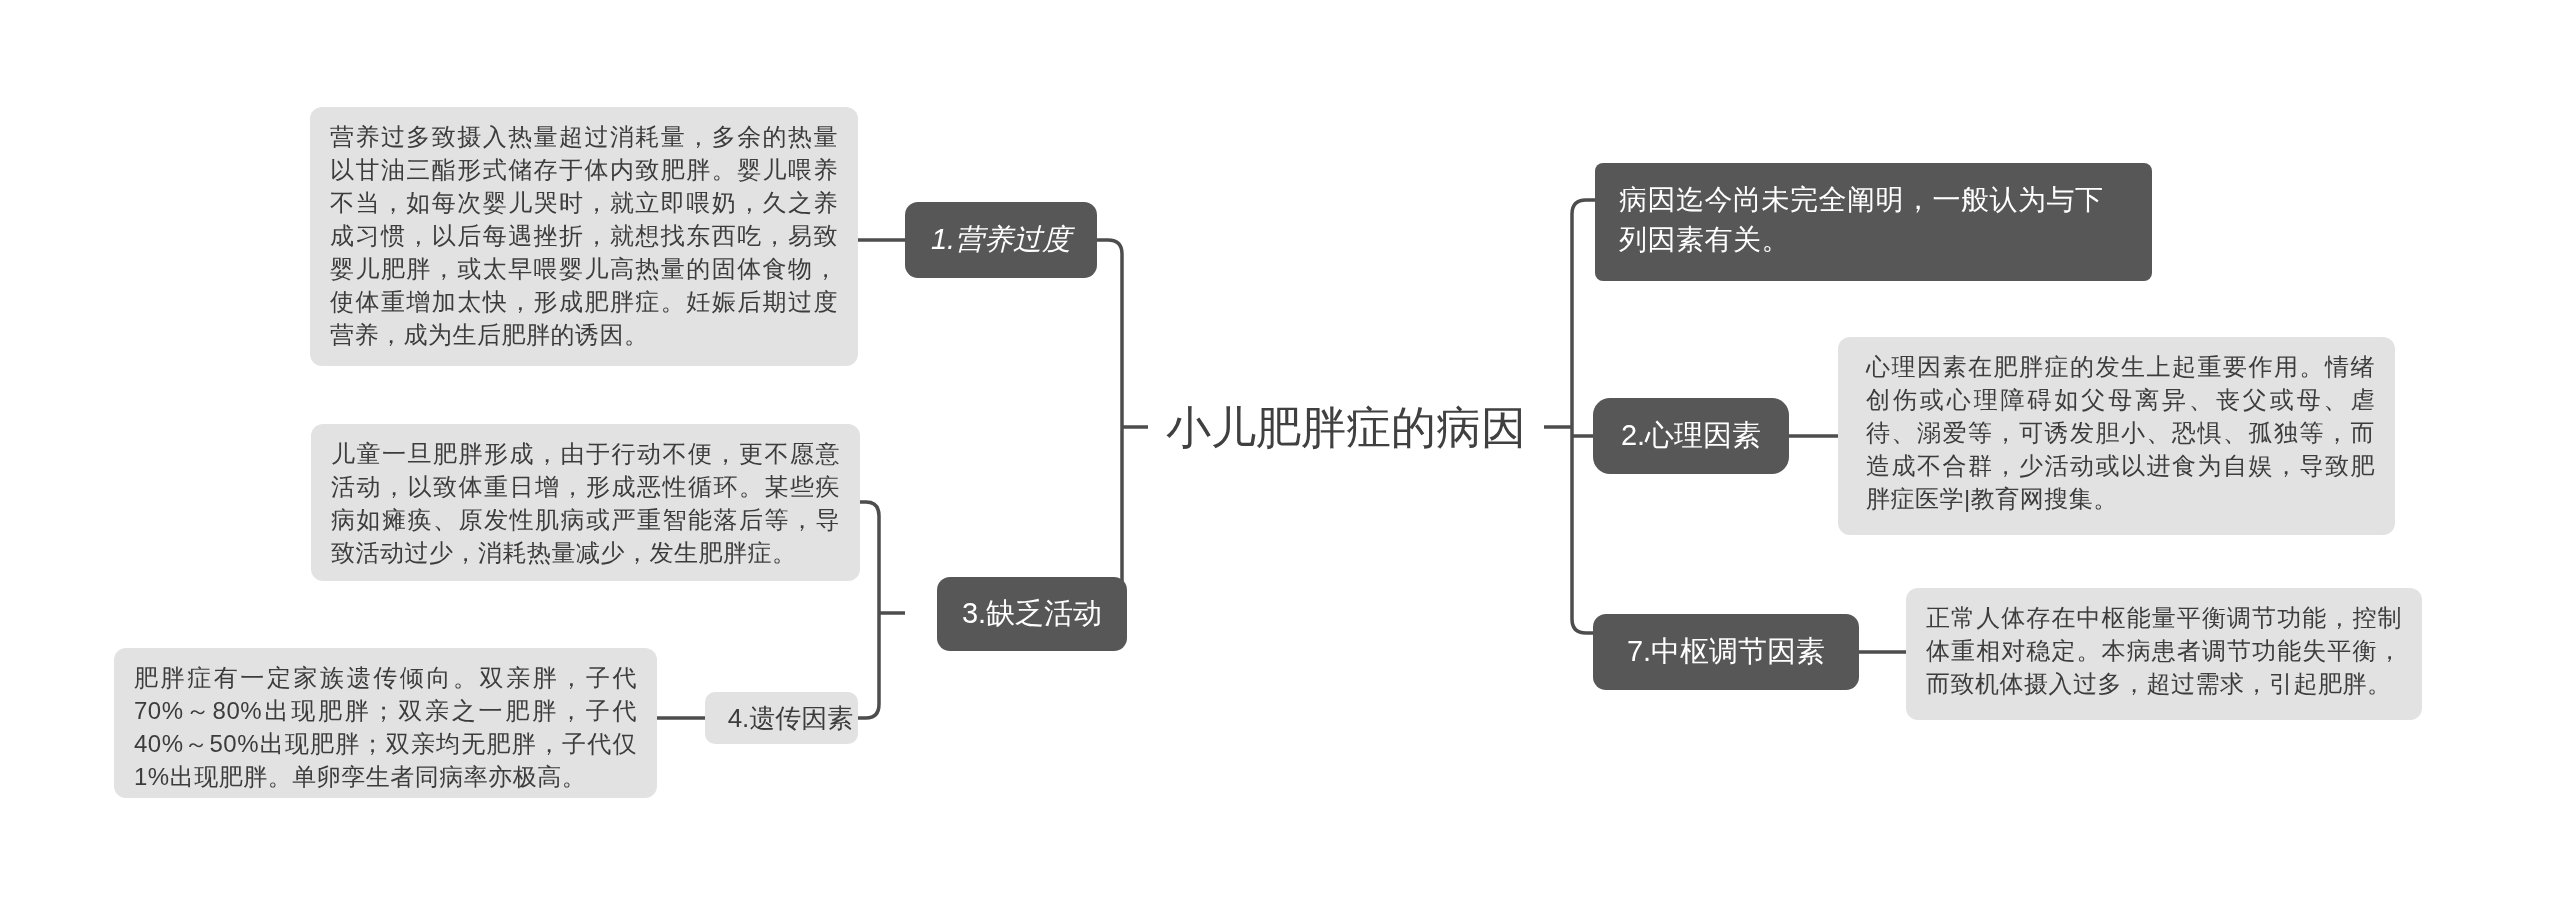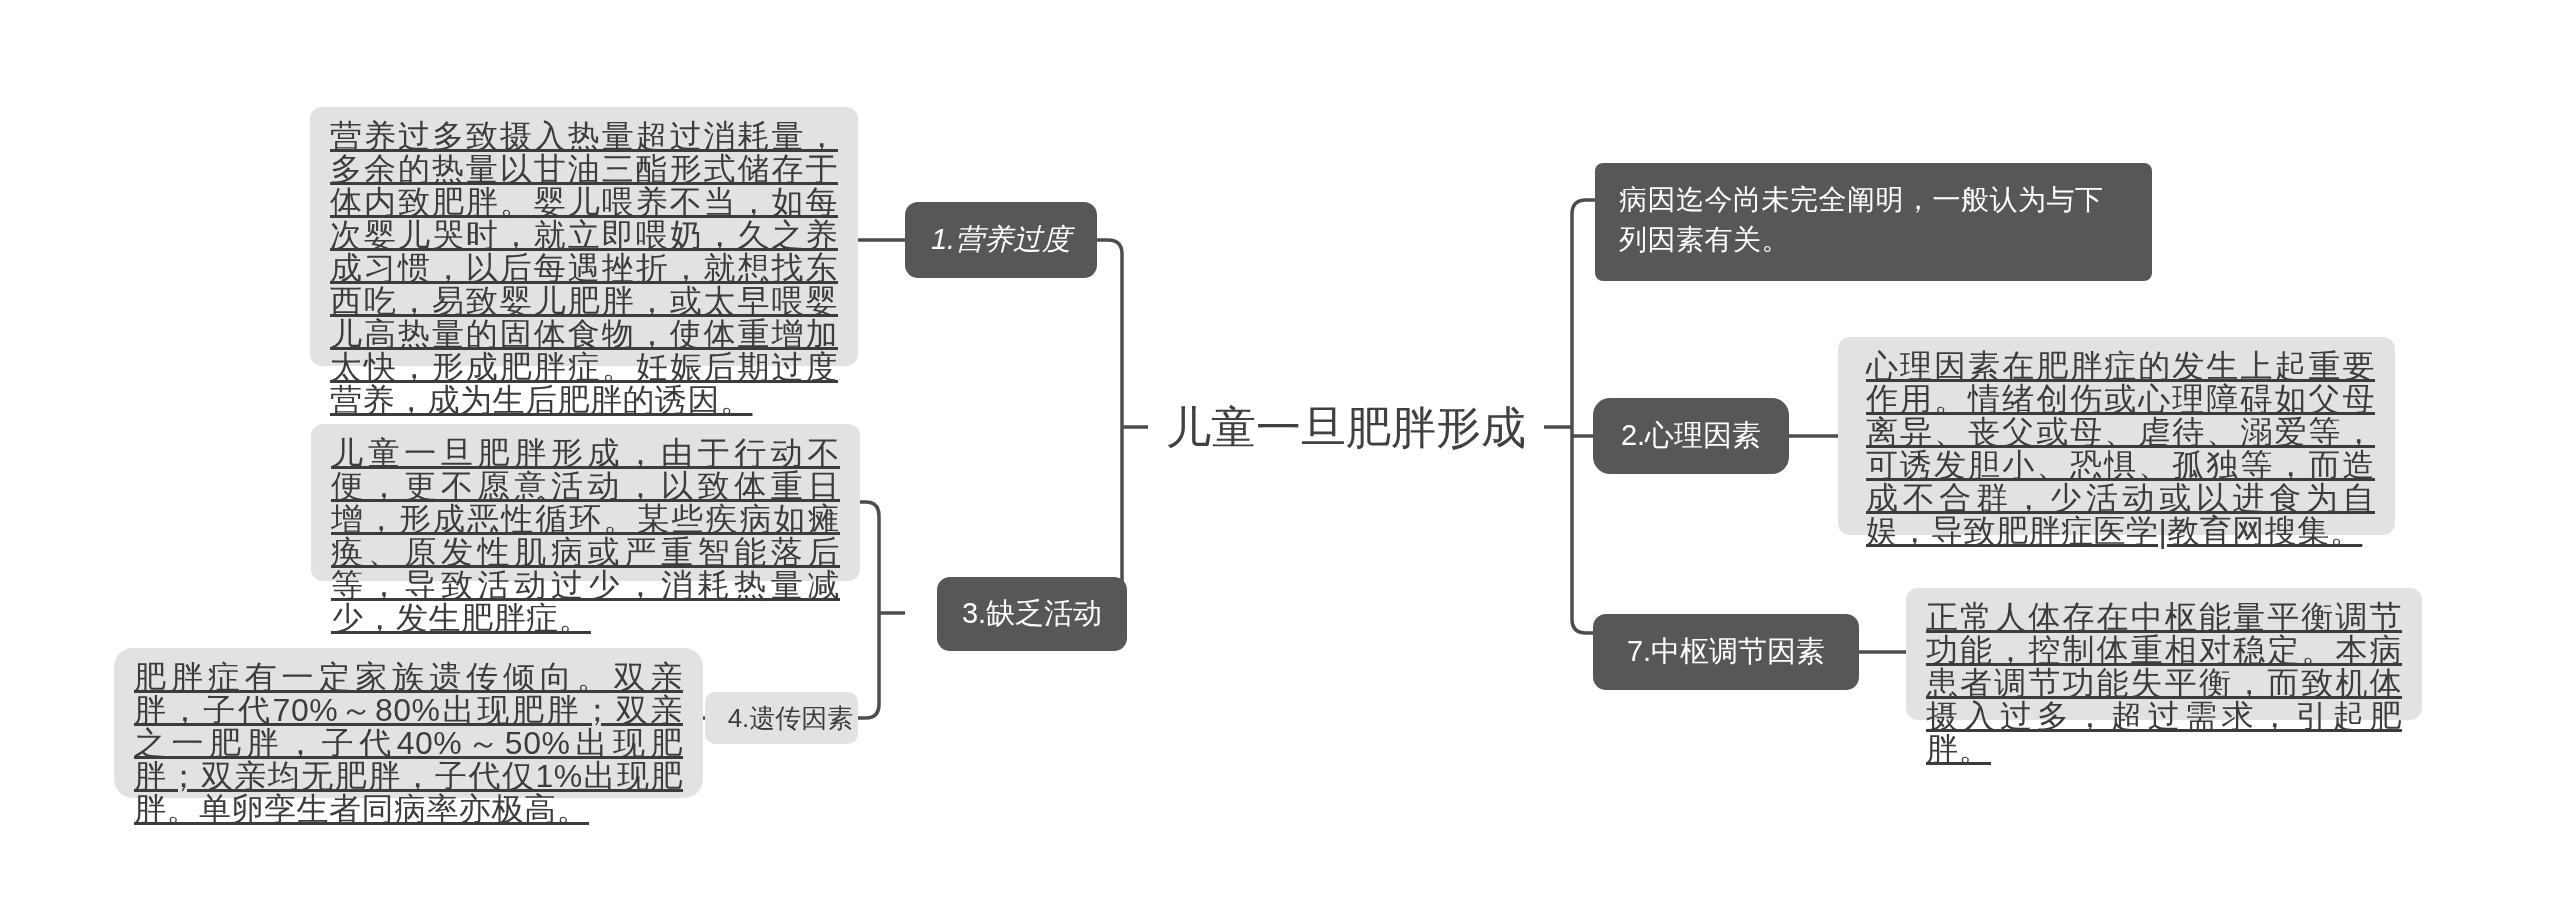--- a/index.html
+++ b/index.html
@@ -15,22 +15,22 @@
   html,body{margin:0;padding:0;background:var(--canvas-bg);}
   body{font-family:"Liberation Sans","DejaVu Sans",sans-serif;}
   .canvas{
     position:relative;width:2560px;height:912px;background:var(--canvas-bg);overflow:hidden;
   }
   .wires{position:absolute;left:0;top:0;width:2560px;height:912px;}
   .wires path{stroke:var(--line);stroke-width:3.5;fill:none;}
   .desc-box{
     position:absolute;box-sizing:border-box;background:var(--desc-bg);
     border-radius:12px;color:var(--desc-text);
-    font-size:32px;line-height:33px;padding:13px 20px;
-    text-align:justify;letter-spacing:0.5px;text-decoration:underline;
+    font-size:24px;line-height:33px;padding:13px 20px;
+    text-align:justify;letter-spacing:0.5px;
   }
   .topic-node{
     position:absolute;box-sizing:border-box;background:var(--node-dark);
     border-radius:13px;color:var(--node-text);
     display:flex;align-items:center;justify-content:center;
     font-size:29px;white-space:nowrap;
   }
   .topic-node.light{
     background:var(--node-light);color:var(--desc-text);font-size:26px;border-radius:10px;padding-left:18px;
   }
@@ -65,32 +65,32 @@
 
     <path d="M 1595 200 H 1586 Q 1572 200 1572 214 V 619 Q 1572 633 1586 633 H 1595"></path>
 
     <path d="M 1572 436 H 1593"></path>
 
     <path d="M 1789 436 H 1838"></path>
 
     <path d="M 1859 652 H 1906"></path>
   </svg>
 
-  <div class="central-topic" style="left:1166px;top:400px;">儿童一旦肥胖形成</div>
+  <div class="central-topic" style="left:1166px;top:400px;">小儿肥胖症的病因</div>
 
   <div class="intro-box" style="left:1595px;top:163px;width:557px;height:118px;">病因迄今尚未完全阐明，一般认为与下列因素有关。</div>
 
   <div class="desc-box" style="left:310px;top:107px;width:548px;height:259px;">营养过多致摄入热量超过消耗量，多余的热量以甘油三酯形式储存于体内致肥胖。婴儿喂养不当，如每次婴儿哭时，就立即喂奶，久之养成习惯，以后每遇挫折，就想找东西吃，易致婴儿肥胖，或太早喂婴儿高热量的固体食物，使体重增加太快，形成肥胖症。妊娠后期过度营养，成为生后肥胖的诱因。</div>
   <div class="topic-node" style="left:905px;top:202px;width:192px;height:76px;font-style:italic;">1.营养过度</div>
 
   <div class="topic-node" style="left:1593px;top:398px;width:196px;height:76px;border-radius:17px;">2.心理因素</div>
   <div class="desc-box" style="left:1838px;top:337px;width:557px;height:198px;padding-left:28px;">心理因素在肥胖症的发生上起重要作用。情绪创伤或心理障碍如父母离异、丧父或母、虐待、溺爱等，可诱发胆小、恐惧、孤独等，而造成不合群，少活动或以进食为自娱，导致肥胖症医学|教育网搜集。</div>
 
   <div class="desc-box" style="left:311px;top:424px;width:549px;height:157px;">儿童一旦肥胖形成，由于行动不便，更不愿意活动，以致体重日增，形成恶性循环。某些疾病如瘫痪、原发性肌病或严重智能落后等，导致活动过少，消耗热量减少，发生肥胖症。</div>
   <div class="topic-node" style="left:905px;top:577px;width:190px;height:74px;margin-left:32px;">3.缺乏活动</div>
 
-  <div class="desc-box" style="left:114px;top:648px;width:589px;height:150px;border-radius:19px;">肥胖症有一定家族遗传倾向。双亲胖，子代70%～80%出现肥胖；双亲之一肥胖，子代40%～50%出现肥胖；双亲均无肥胖，子代仅1%出现肥胖。单卵孪生者同病率亦极高。</div>
+  <div class="desc-box" style="left:114px;top:648px;width:543px;height:150px;">肥胖症有一定家族遗传倾向。双亲胖，子代70%～80%出现肥胖；双亲之一肥胖，子代40%～50%出现肥胖；双亲均无肥胖，子代仅1%出现肥胖。单卵孪生者同病率亦极高。</div>
   <div class="topic-node light" style="left:705px;top:692px;width:153px;height:52px;">4.遗传因素</div>
 
   <div class="topic-node" style="left:1593px;top:614px;width:266px;height:76px;">7.中枢调节因素</div>
   <div class="desc-box" style="left:1906px;top:588px;width:516px;height:132px;">正常人体存在中枢能量平衡调节功能，控制体重相对稳定。本病患者调节功能失平衡，而致机体摄入过多，超过需求，引起肥胖。</div>
 
 </div>
 
 </body></html>

